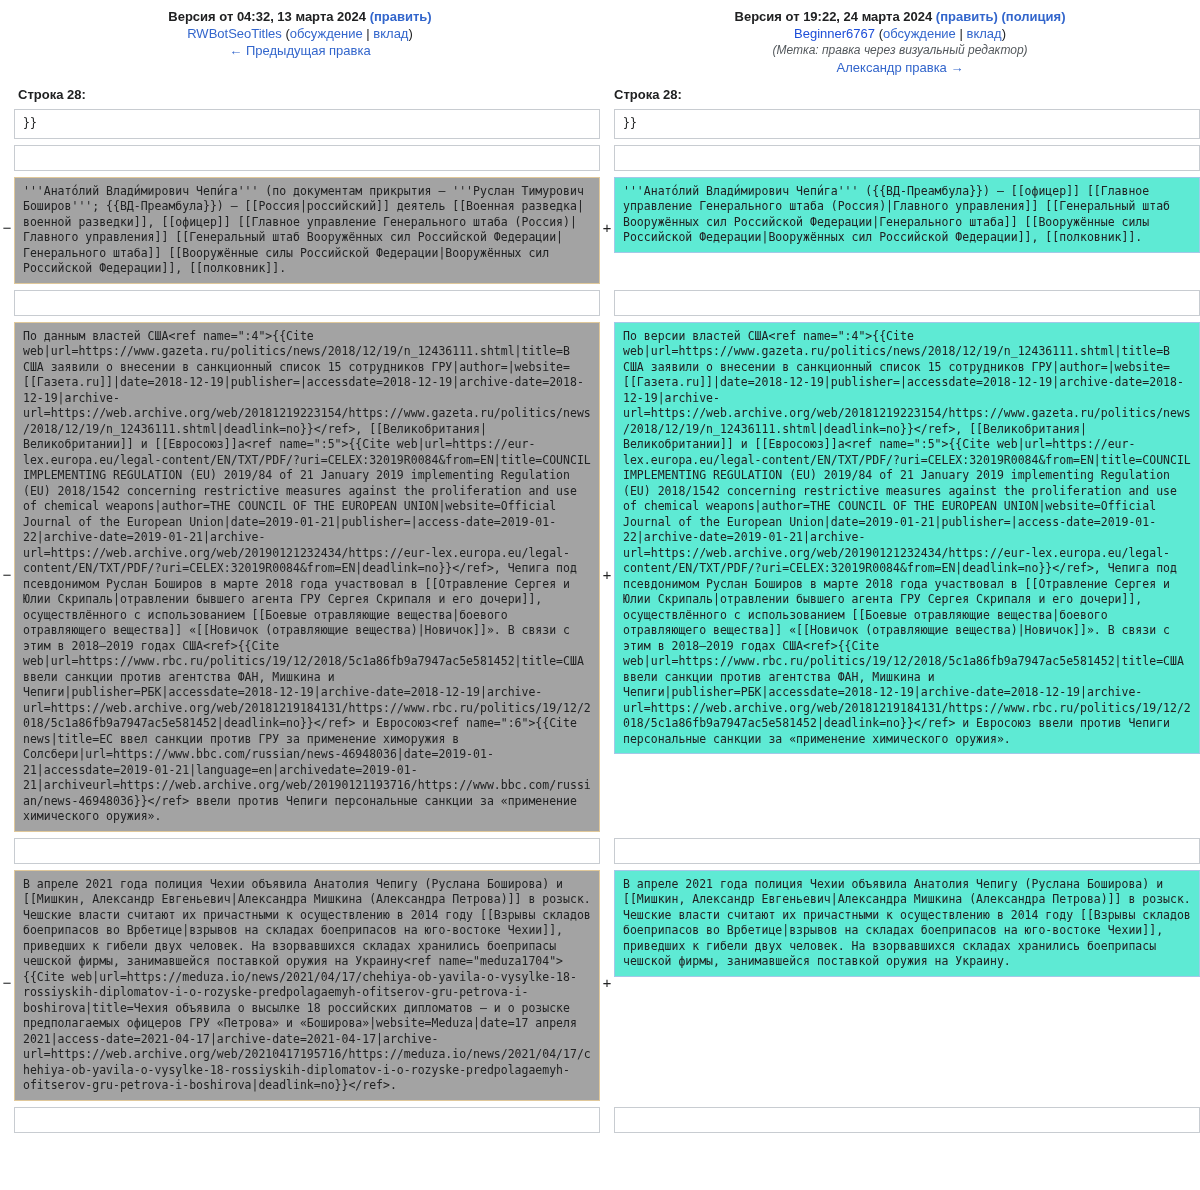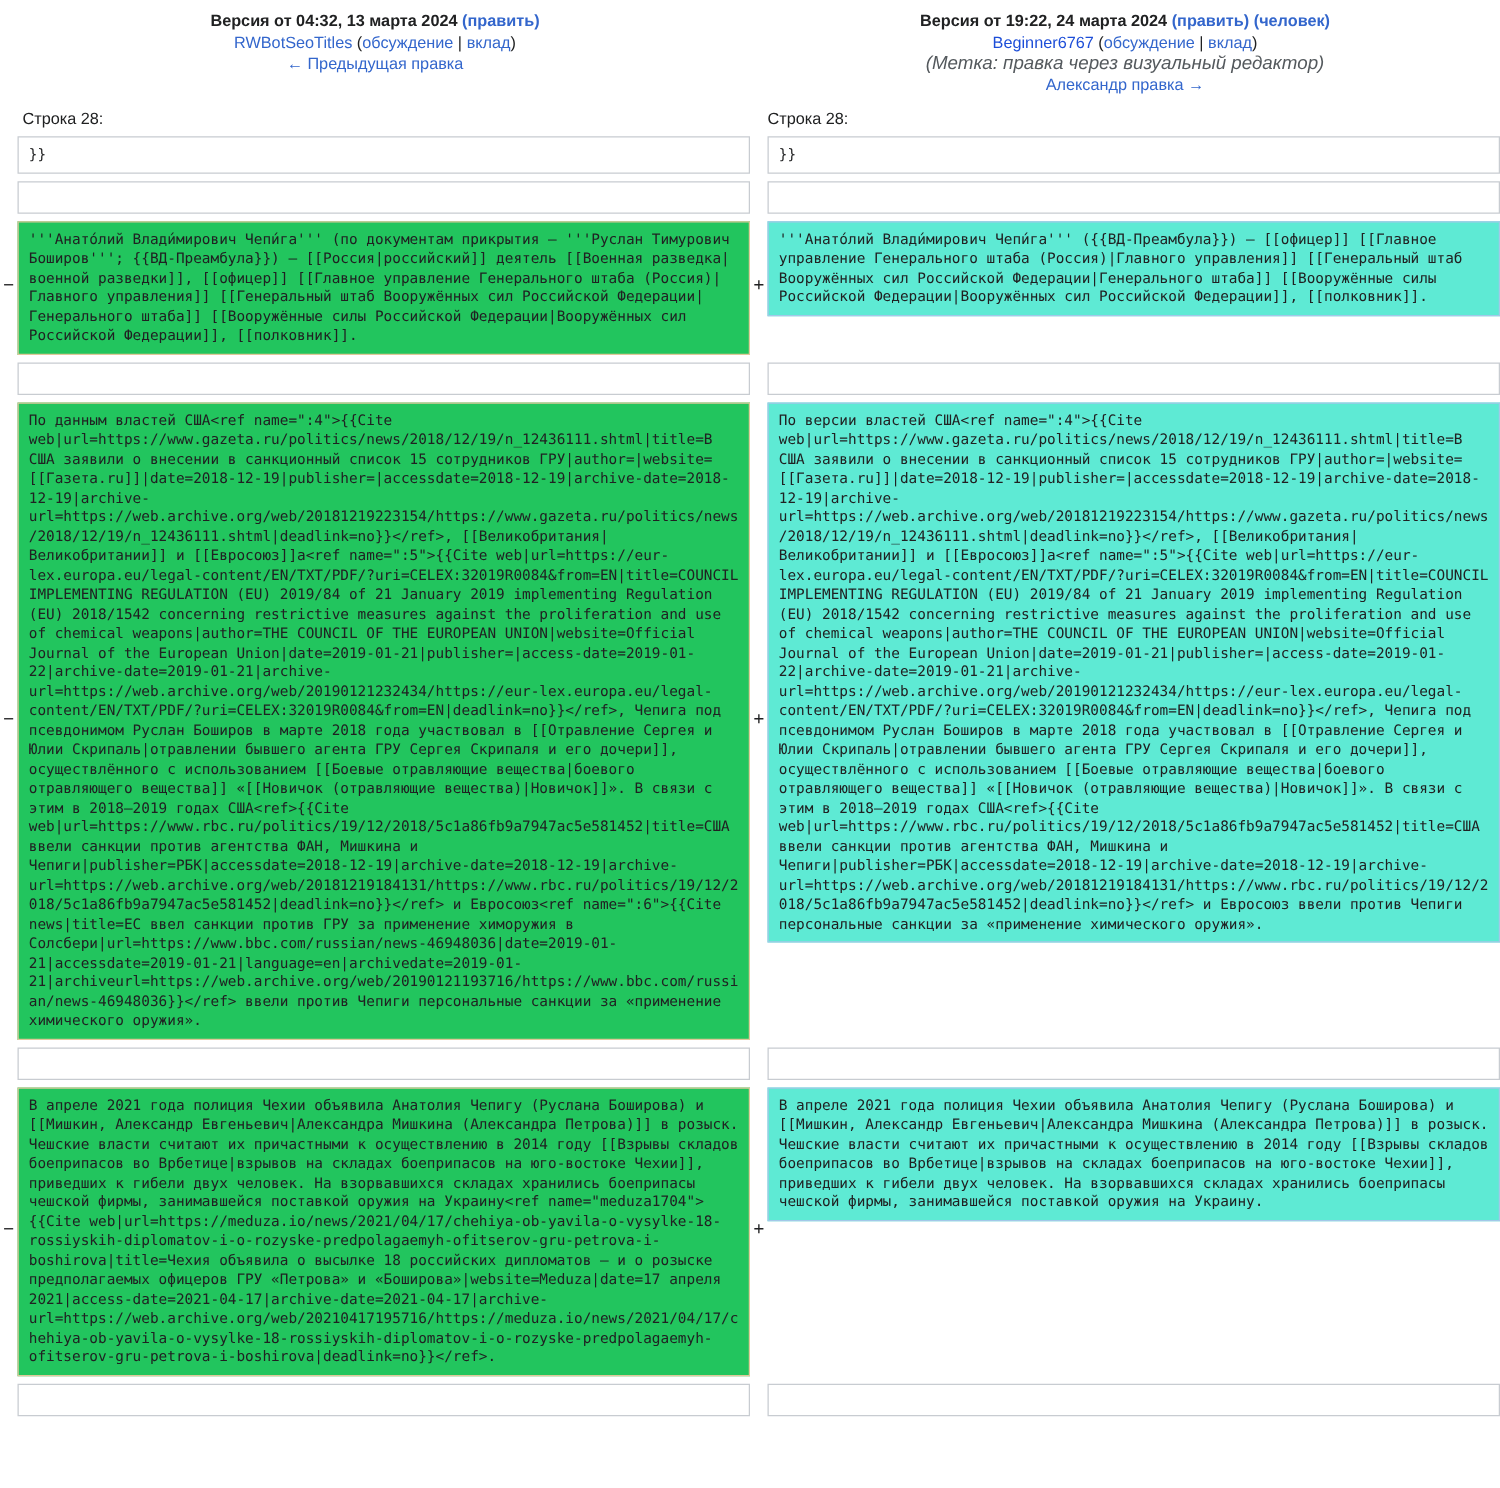--- a/index.html
+++ b/index.html
@@ -32,25 +32,25 @@
     line-height:17px;
   }
   .diff-title .ver-line{
     font-weight:bold;
     color:#3366cc;
   }
   .diff-title .ver-line .plain{color:#202122;font-weight:bold;}
   a.lnk{color:#3366cc;text-decoration:none;}
   a.red{color:#1d4ed8;}
   .user-line{font-size:13px;line-height:17px;}
-  .meta-line{font-size:15px;font-style:italic;color:#54595d;line-height:17px;}
+  .meta-line{font-size:12px;font-style:italic;color:#54595d;line-height:17px;}
   .nav-line{font-size:13px;line-height:18px;text-align:center;}
 
   .line-no{
-    font-weight:normal;
+    font-weight:bold;
     font-size:13px;
     padding:10px 0 4px 18px;
     color:#202122;
   }
   .line-no.right{padding-left:14px;}
 
   
   .diff-marker-cell{
     text-align:center;
     font-family:"Liberation Mono", monospace;
@@ -68,21 +68,21 @@
     word-wrap:break-word;
     overflow-wrap:break-word;
     white-space:pre-wrap;
   }
   .ctx{
     border:1px solid #c8ccd1;
     background:#fff;
   }
   .del{
     border:1px solid #e0c89a;
-    background:#22c55e;
+    background:#a3a3a3;
   }
   .ins{
     border:1px solid #a3c8e8;
     background:#5eead4;
   }
   .empty{
     border:1px solid #c8ccd1;
     background:#fff;
     min-height:12px;
   }
@@ -101,21 +101,21 @@
     </colgroup>
     <tbody>
 
       <tr>
         <td colspan="2" class="diff-title">
           <div class="ver-line"><span class="plain">Версия от </span><span class="plain">04:32, 13 марта 2024</span> <span>(</span><a class="lnk" href="#">править</a><span>)</span></div>
           <div class="user-line"><a class="lnk" href="#">RWBotSeoTitles</a> (<a class="lnk" href="#">обсуждение</a> <span>|</span> <a class="lnk" href="#">вклад</a>)</div>
           <div class="nav-line"><a class="lnk" href="#">← Предыдущая правка</a></div>
         </td>
         <td colspan="2" class="diff-title">
-          <div class="ver-line"><span class="plain">Версия от </span><span class="plain">19:22, 24 марта 2024</span> (<a class="lnk" href="#">править</a>) (<a class="lnk" href="#">человек</a>)</div>
+          <div class="ver-line"><span class="plain">Версия от </span><span class="plain">19:22, 24 марта 2024</span> (<a class="lnk" href="#">править</a>) (<a class="lnk" href="#">полиция</a>)</div>
           <div class="user-line"><a class="lnk red" href="#">Beginner6767</a> (<a class="lnk" href="#">обсуждение</a> <span>|</span> <a class="lnk" href="#">вклад</a>)</div>
           <div class="meta-line">(Метка: правка через визуальный редактор)</div>
           <div class="nav-line"><a class="lnk" href="#">Александр правка →</a></div>
         </td>
       </tr>
 
       <tr>
         <td colspan="2" class="line-no">Строка 28:</td>
         <td colspan="2" class="line-no right">Строка 28:</td>
       </tr>

